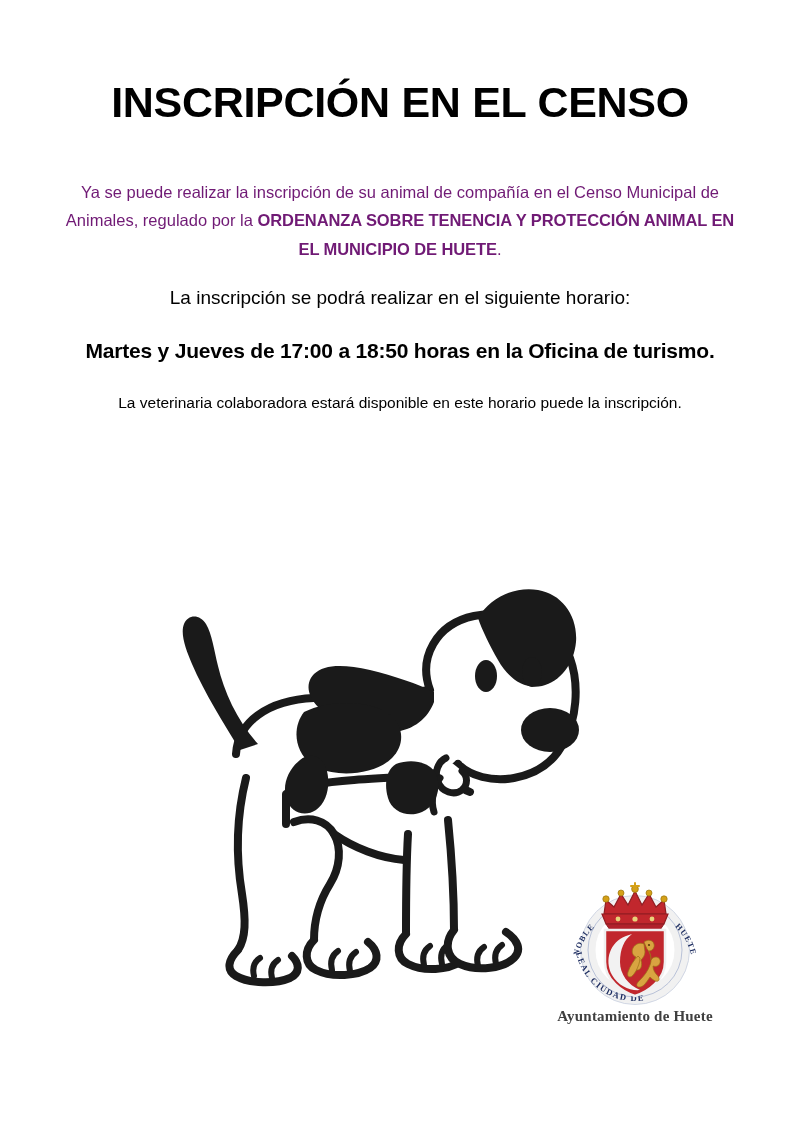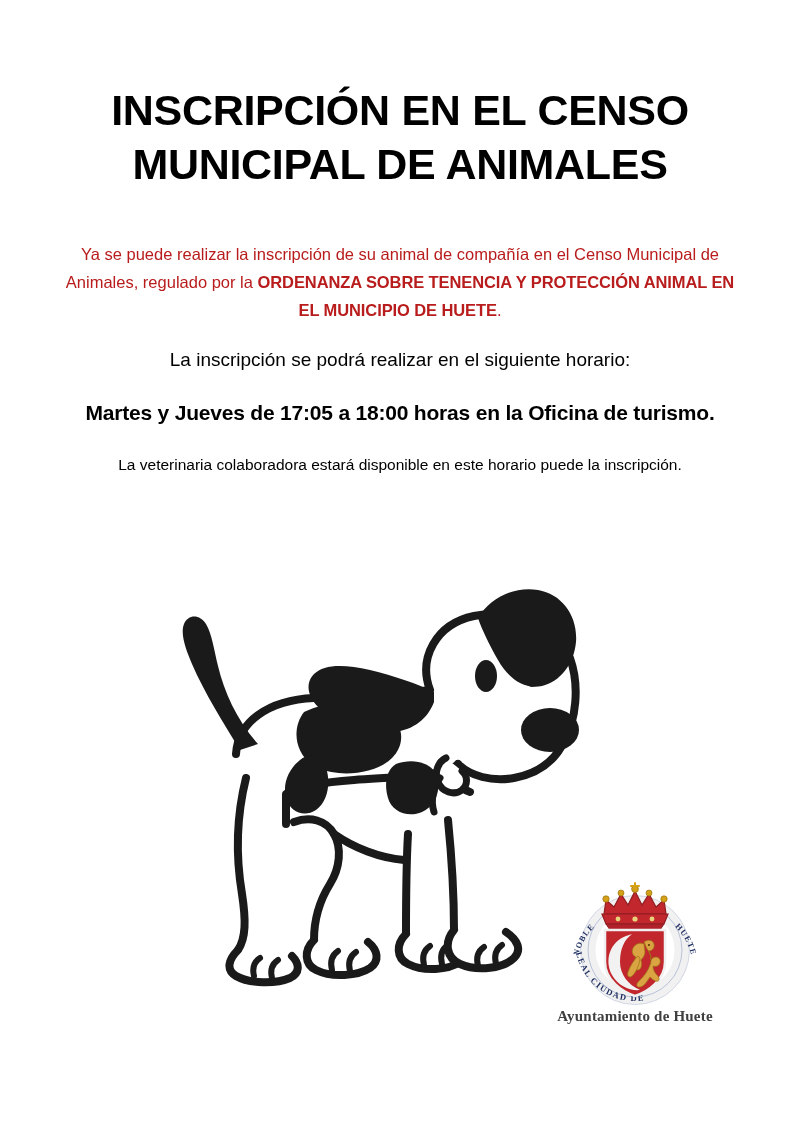--- a/index.html
+++ b/index.html
@@ -15,21 +15,21 @@
     color: #000000;
     position: relative;
     overflow: hidden;
   }
 
   .poster {
     width: 800px;
     height: 992px;
     background: #ffffff;
     position: relative;
-    padding: 8px;
+    padding: 0;
   }
 
   
   .title-block {
     padding-top: 76px;
     text-align: center;
   }
   .title-line {
     font-family: "Liberation Sans", sans-serif;
     font-weight: bold;
@@ -45,21 +45,21 @@
     margin: 0 auto;
     width: 690px;
     text-align: center;
     padding-top: 48px;
   }
   .para {
     font-size: 16.5px;
     line-height: 1.72;
     margin: 0;
     text-align: center;
-    color: #b91c1c;
+    color: #701a75;
   }
   .para .bold {
     font-weight: bold;
     letter-spacing: -0.1px;
   }
   .lead-line {
     font-size: 19px;
     line-height: 1.6;
     margin: 20px 0 0 0;
   }
@@ -120,30 +120,29 @@
     white-space: nowrap;
   }
 </style>
 </head>
 <body>
 
 <div class="poster">
 
   <div class="title-block">
     <div class="title-line">INSCRIPCIÓN EN EL CENSO</div>
-    <div class="title-line">MUNICIPAL DE ANIMALES</div>
   </div>
 
   <div class="body-block">
 
     <p class="para"><span>Ya se puede realizar la inscripción de su animal de compañía en el Censo Municipal de Animales, regulado por la </span><span class="bold">ORDENANZA SOBRE TENENCIA Y PROTECCIÓN ANIMAL EN EL MUNICIPIO DE HUETE</span><span>.</span></p>
 
     <p class="lead-line">La inscripción se podrá realizar en el siguiente horario:</p>
 
-    <p class="highlight">Martes y Jueves de 17:05 a 18:00 horas en la Oficina de turismo.</p>
+    <p class="highlight">Martes y Jueves de 17:00 a 18:50 horas en la Oficina de turismo.</p>
 
     <p class="note-line">La veterinaria colaboradora estará disponible en este horario puede la inscripción.</p>
 
 
   </div>
 
   <div class="dog-wrap">
     <svg viewBox="0 0 470 430" xmlns="http://www.w3.org/2000/svg">
       <g fill="none" stroke="#1a1a1a" stroke-width="8" stroke-linecap="round" stroke-linejoin="round">
 

